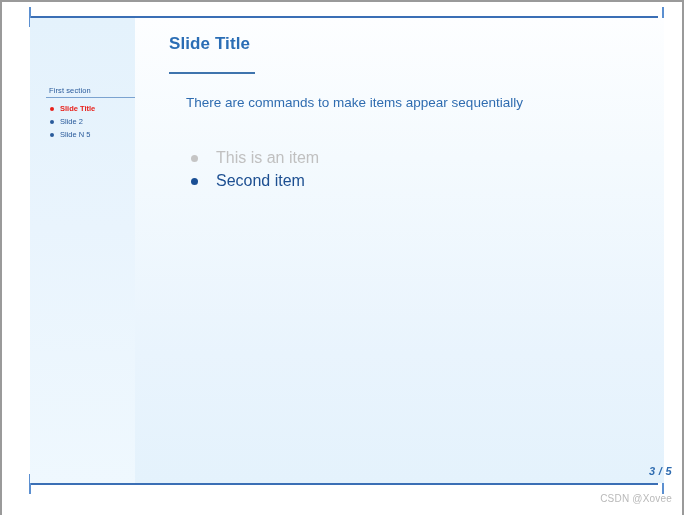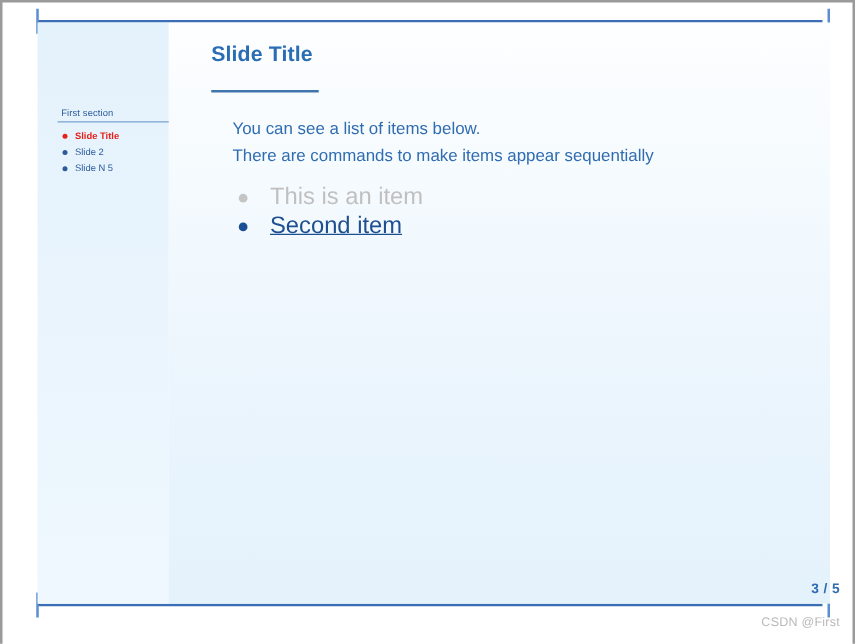--- a/index.html
+++ b/index.html
@@ -153,46 +153,47 @@
     position: absolute;
     left: 51px;
     top: 128px;
     margin: 0;
     padding: 0;
     list-style: none;
   }
   #item-list li {
     position: relative;
     padding-left: 30px;
-    font-size: 19px;
+    font-size: 16px;
     line-height: 23px;
     color: #c0c0c0;
     white-space: nowrap;
   }
   #item-list li .bullet {
     position: absolute;
     left: 5px;
     top: 8.5px;
     width: 7px;
     height: 7px;
     border-radius: 50%;
     background: #c5c5c5;
   }
-  #item-list li.highlight        { color: #1d4f91; text-decoration: underline; }
+  #item-list li.highlight        { color: #1d4f91; }
   #item-list li.highlight .bullet{ background: #1a4f95; }
 
   
   #page-number {
     position: absolute;
     right: 10px;
     top: 463px;
     font-size: 11px;
     font-weight: bold;
     color: #2f6cb0;
     letter-spacing: .3px;
+    font-style: italic;
   }
 
   
   #watermark {
     position: absolute;
     right: 10px;
     top: 491px;
     font-size: 10px;
     color: #b9b9b9;
     letter-spacing: .2px;
@@ -231,35 +232,34 @@
         </ul>
       </div>
     </div>
 
     <div id="content">
 
       <div id="frametitle">Slide Title</div>
       <div id="frametitle-rule"></div>
 
       <div id="body-text">
-        <div class="para-line">You can see a list of items below.</div>
         <div class="para-line">There are commands to make items appear sequentially</div>
       </div>
 
       <ul id="item-list">
         <li>
           <span class="bullet"></span>
           <span>This is an item</span>
         </li>
         <li class="highlight">
           <span class="bullet"></span>
           <span>Second item</span>
         </li>
       </ul>
 
     </div>
   </div>
 
   <div id="page-number">3 / 5</div>
 
-  <div id="watermark">CSDN @First</div>
+  <div id="watermark">CSDN @Xovee</div>
 
 </div>
 
 </body></html>

